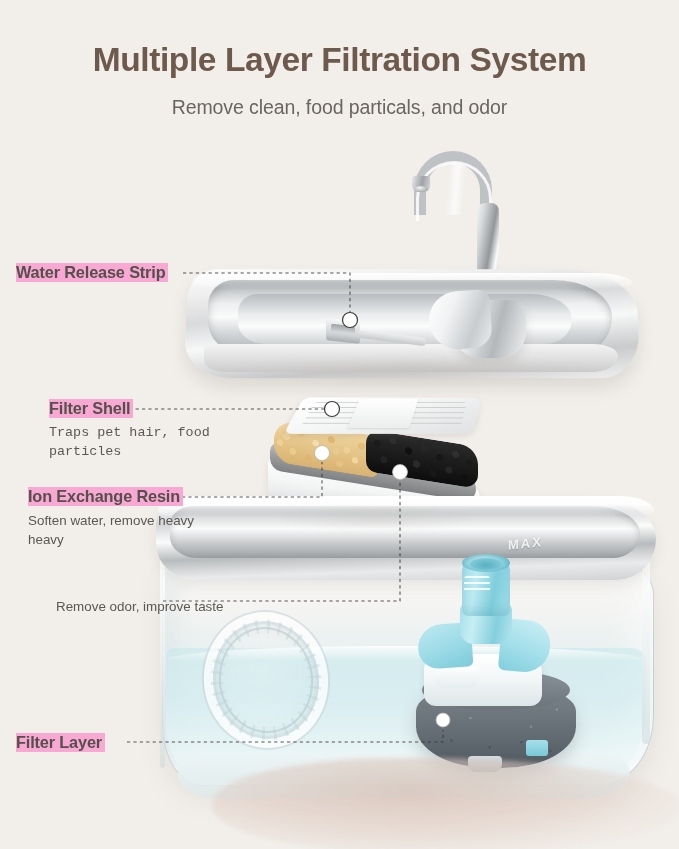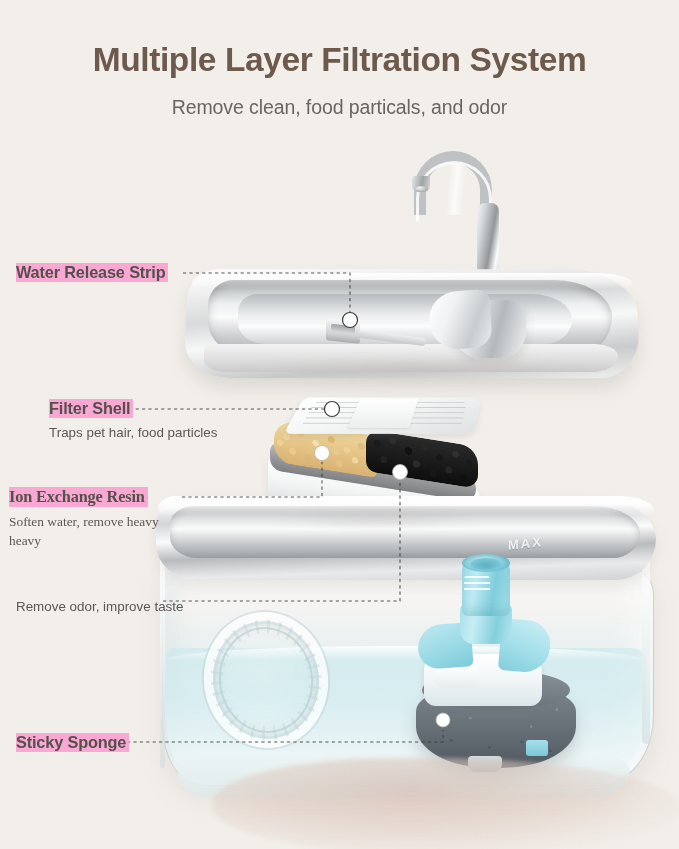--- a/index.html
+++ b/index.html
@@ -724,29 +724,29 @@
     <path class="leader-path" d="M127 742 H443 V730"></path>
     <circle class="marker-dot-solid" cx="443" cy="720" r="7"></circle>
   </svg>
 
   <div class="callout" style="left:16px; top:263px;">
     <div class="callout-title">Water Release Strip</div>
   </div>
 
   <div class="callout" style="left:16px; top:399px;margin-left:33px;">
     <div class="callout-title">Filter Shell</div>
-    <div class="callout-desc" style="max-width:215px;">Traps pet hair, food particles</div>
+    <div class="callout-desc" style="max-width:215px;font-family:Liberation Mono, monospace;">Traps pet hair, food particles</div>
   </div>
 
-  <div class="callout" style="left:9px; top:487px;font-family:Liberation Serif, serif;">
+  <div class="callout" style="left:28px; top:487px;">
     <div class="callout-title">Ion Exchange Resin</div>
     <div class="callout-desc">Soften water, remove heavy heavy</div>
   </div>
 
   <div class="callout" style="left:16px; top:592px;">
-    <div class="callout-desc" style="max-width:230px;">Remove odor, improve taste</div>
+    <div class="callout-desc" style="max-width:230px;margin-left:40px;">Remove odor, improve taste</div>
   </div>
 
   <div class="callout" style="left:16px; top:733px;">
-    <div class="callout-title">Sticky Sponge</div>
+    <div class="callout-title">Filter Layer</div>
   </div>
 
 </div>
 
 </body></html>

